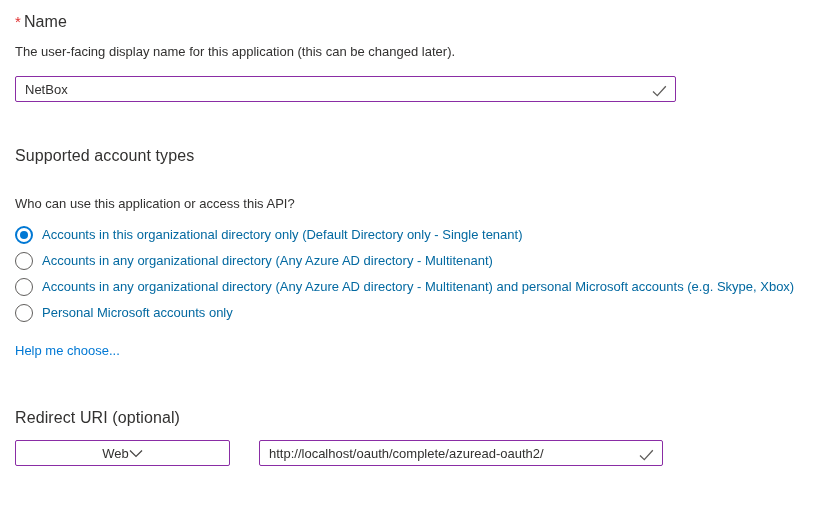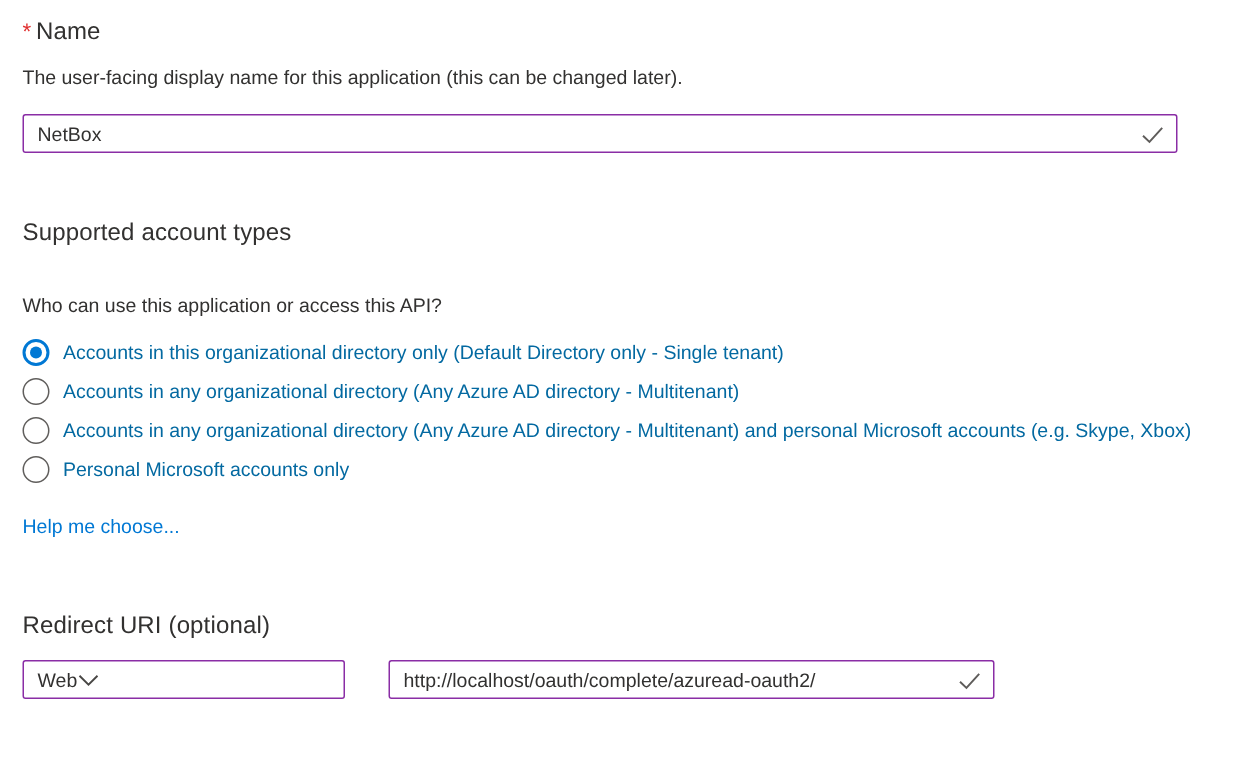--- a/index.html
+++ b/index.html
@@ -27,21 +27,21 @@
     font-size: 13px;
     line-height: 18px;
     color: #323130;
   }
 
   .input-wrap {
     position: relative;
     margin-top: 15px;
     height: 26px;
   }
-  #name-input-wrap { width: 770px; }
+  #name-input-wrap { width: 661px; }
   .text-input {
     width: 100%; height: 26px;
     border: 1px solid #8a2da5;
     border-radius: 2px;
     font-family: "Liberation Sans", "DejaVu Sans", sans-serif;
     font-size: 13px;
     color: #323130;
     padding: 0 28px 0 9px;
     outline: none;
     background: #fff;
@@ -108,21 +108,21 @@
     gap: 12px;
     align-items: center;
   }
   .platform-select {
     width: 215px; height: 26px;
     border: 1px solid #8a2da5;
     border-radius: 2px;
     background: #fff;
     display: flex;
     align-items: center;
-    justify-content: flex-start;
+    justify-content: center;
     padding: 0 9px;
     font-size: 13px;
     color: #323130;
     cursor: pointer;
   }
   #uri-input-wrap { width: 421px; margin-top: 0; padding-left: 17px; }
 </style>
 </head>
 <body>
 

